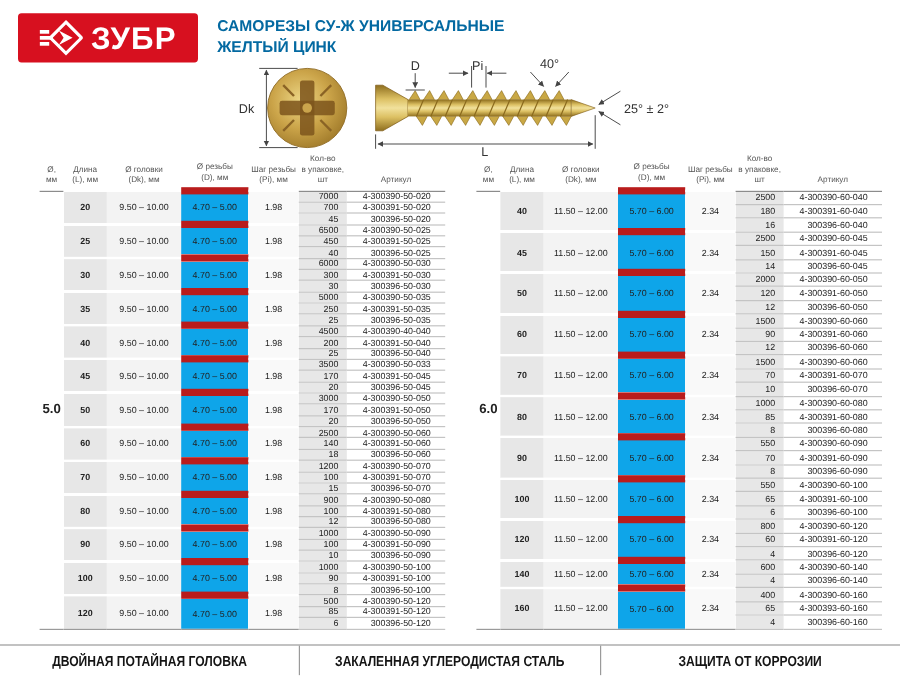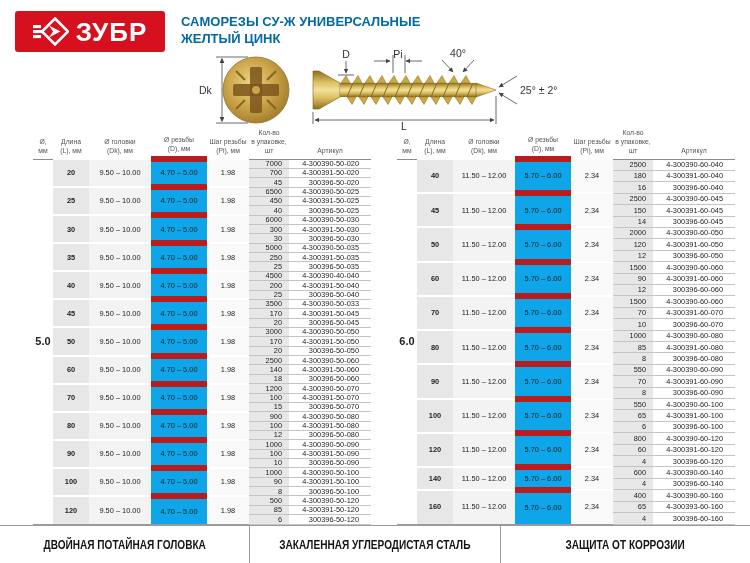--- a/index.html
+++ b/index.html
@@ -35,21 +35,21 @@
   td.len { background: #e7e7e7; font-weight: bold; border-top: 2px solid #fff; }
   td.dk  { background: #f3f3f3; border-top: 2px solid #fff; }
   td.dth { background: #0ea5e9; border-top: 6px solid #b91c1c; }
   td.pi  { background: #f9f9f9; border-top: 2px solid #fff; }
   td.qty { background: #e7e7e7; text-align: right; padding-right: 7px;
            border-bottom: 1px solid #c4c4c4; }
   td.art { background: #fff; text-align: right; padding-right: 12px;
            border-bottom: 1px solid #c4c4c4; }
 
   
-  .footer { position: absolute; left: 0; bottom: 0; width: 750px; height: 38px;
+  .footer { position: absolute; left: 0; bottom: 0; width: 750px; height: 26px;
             border-top: 1px solid #9a9a9a; display: flex; }
   .feature { flex: 1; display: flex; align-items: center; justify-content: center; }
   .feature + .feature { border-left: 1px solid #9a9a9a; align-items: center; }
   .feature span { font-weight: bold; font-size: 12px; color: #141414;
                   transform: scaleX(0.84); white-space: nowrap; }
 </style>
 </head>
 <body>
 
 <div class="page">

